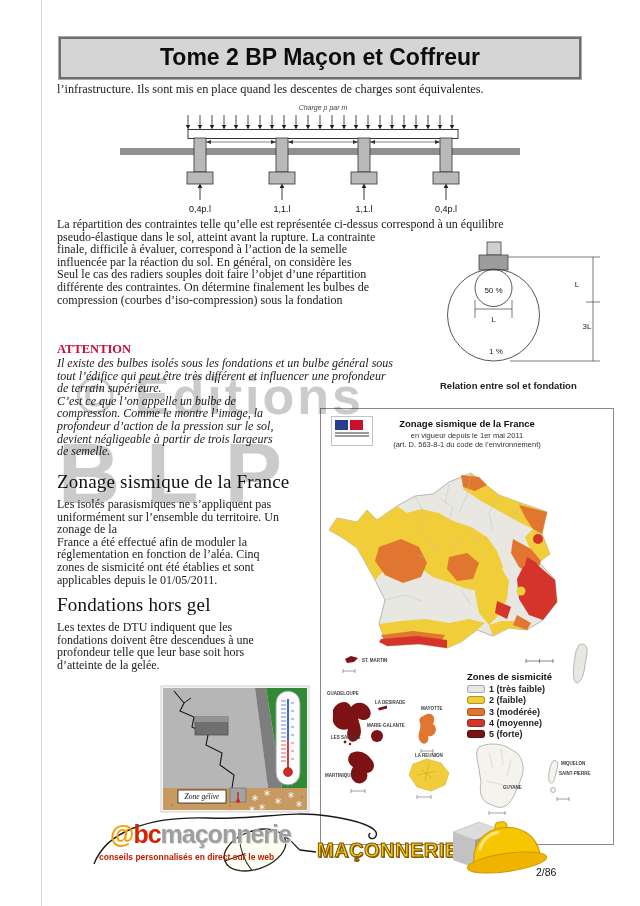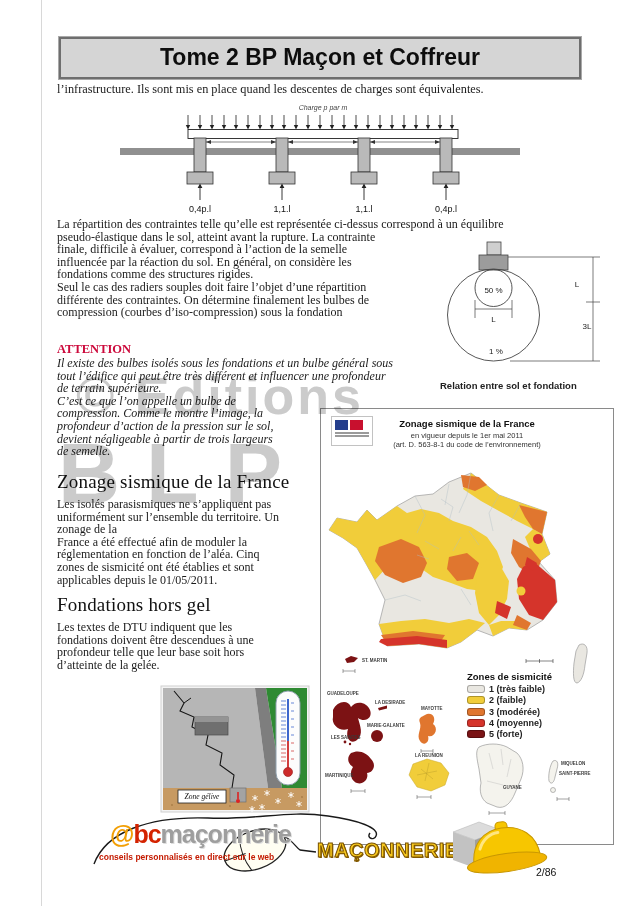--- a/index.html
+++ b/index.html
@@ -100,21 +100,20 @@
     <text class="blab" x="162" y="110">1,1.l</text>
     <text class="blab" x="244" y="110">1,1.l</text>
     <text class="blab" x="326" y="110">0,4p.l</text>
   </svg>
 
   <div class="abs para p1">
       <div class="ln">La répartition des contraintes telle qu’elle est représentée ci-dessus correspond à un équilibre</div>
       <div class="ln">pseudo-élastique dans le sol, atteint avant la rupture. La contrainte</div>
       <div class="ln">finale, difficile à évaluer, correspond à l’action de la semelle</div>
       <div class="ln">influencée par la réaction du sol. En général, on considère les</div>
-      <div class="ln">fondations comme des structures rigides.</div>
       <div class="ln">Seul le cas des radiers souples doit faire l’objet d’une répartition</div>
       <div class="ln">différente des contraintes. On détermine finalement les bulbes de</div>
       <div class="ln">compression (courbes d’iso-compression) sous la fondation</div>
     </div>
 
   <svg class="abs" style="left:440px;top:230px" width="170" height="150" viewBox="0 0 170 150">
     <rect x="47" y="12" width="14" height="13" fill="#cfcfcf" stroke="#444" stroke-width="0.8"></rect>
     <rect x="39" y="25" width="29" height="15" fill="#9c9c9c" stroke="#444" stroke-width="0.8"></rect>
     <circle cx="53.5" cy="58" r="18.5" fill="none" stroke="#444" stroke-width="0.9"></circle>
     <circle cx="53.5" cy="85" r="46" fill="none" stroke="#444" stroke-width="0.9"></circle>

